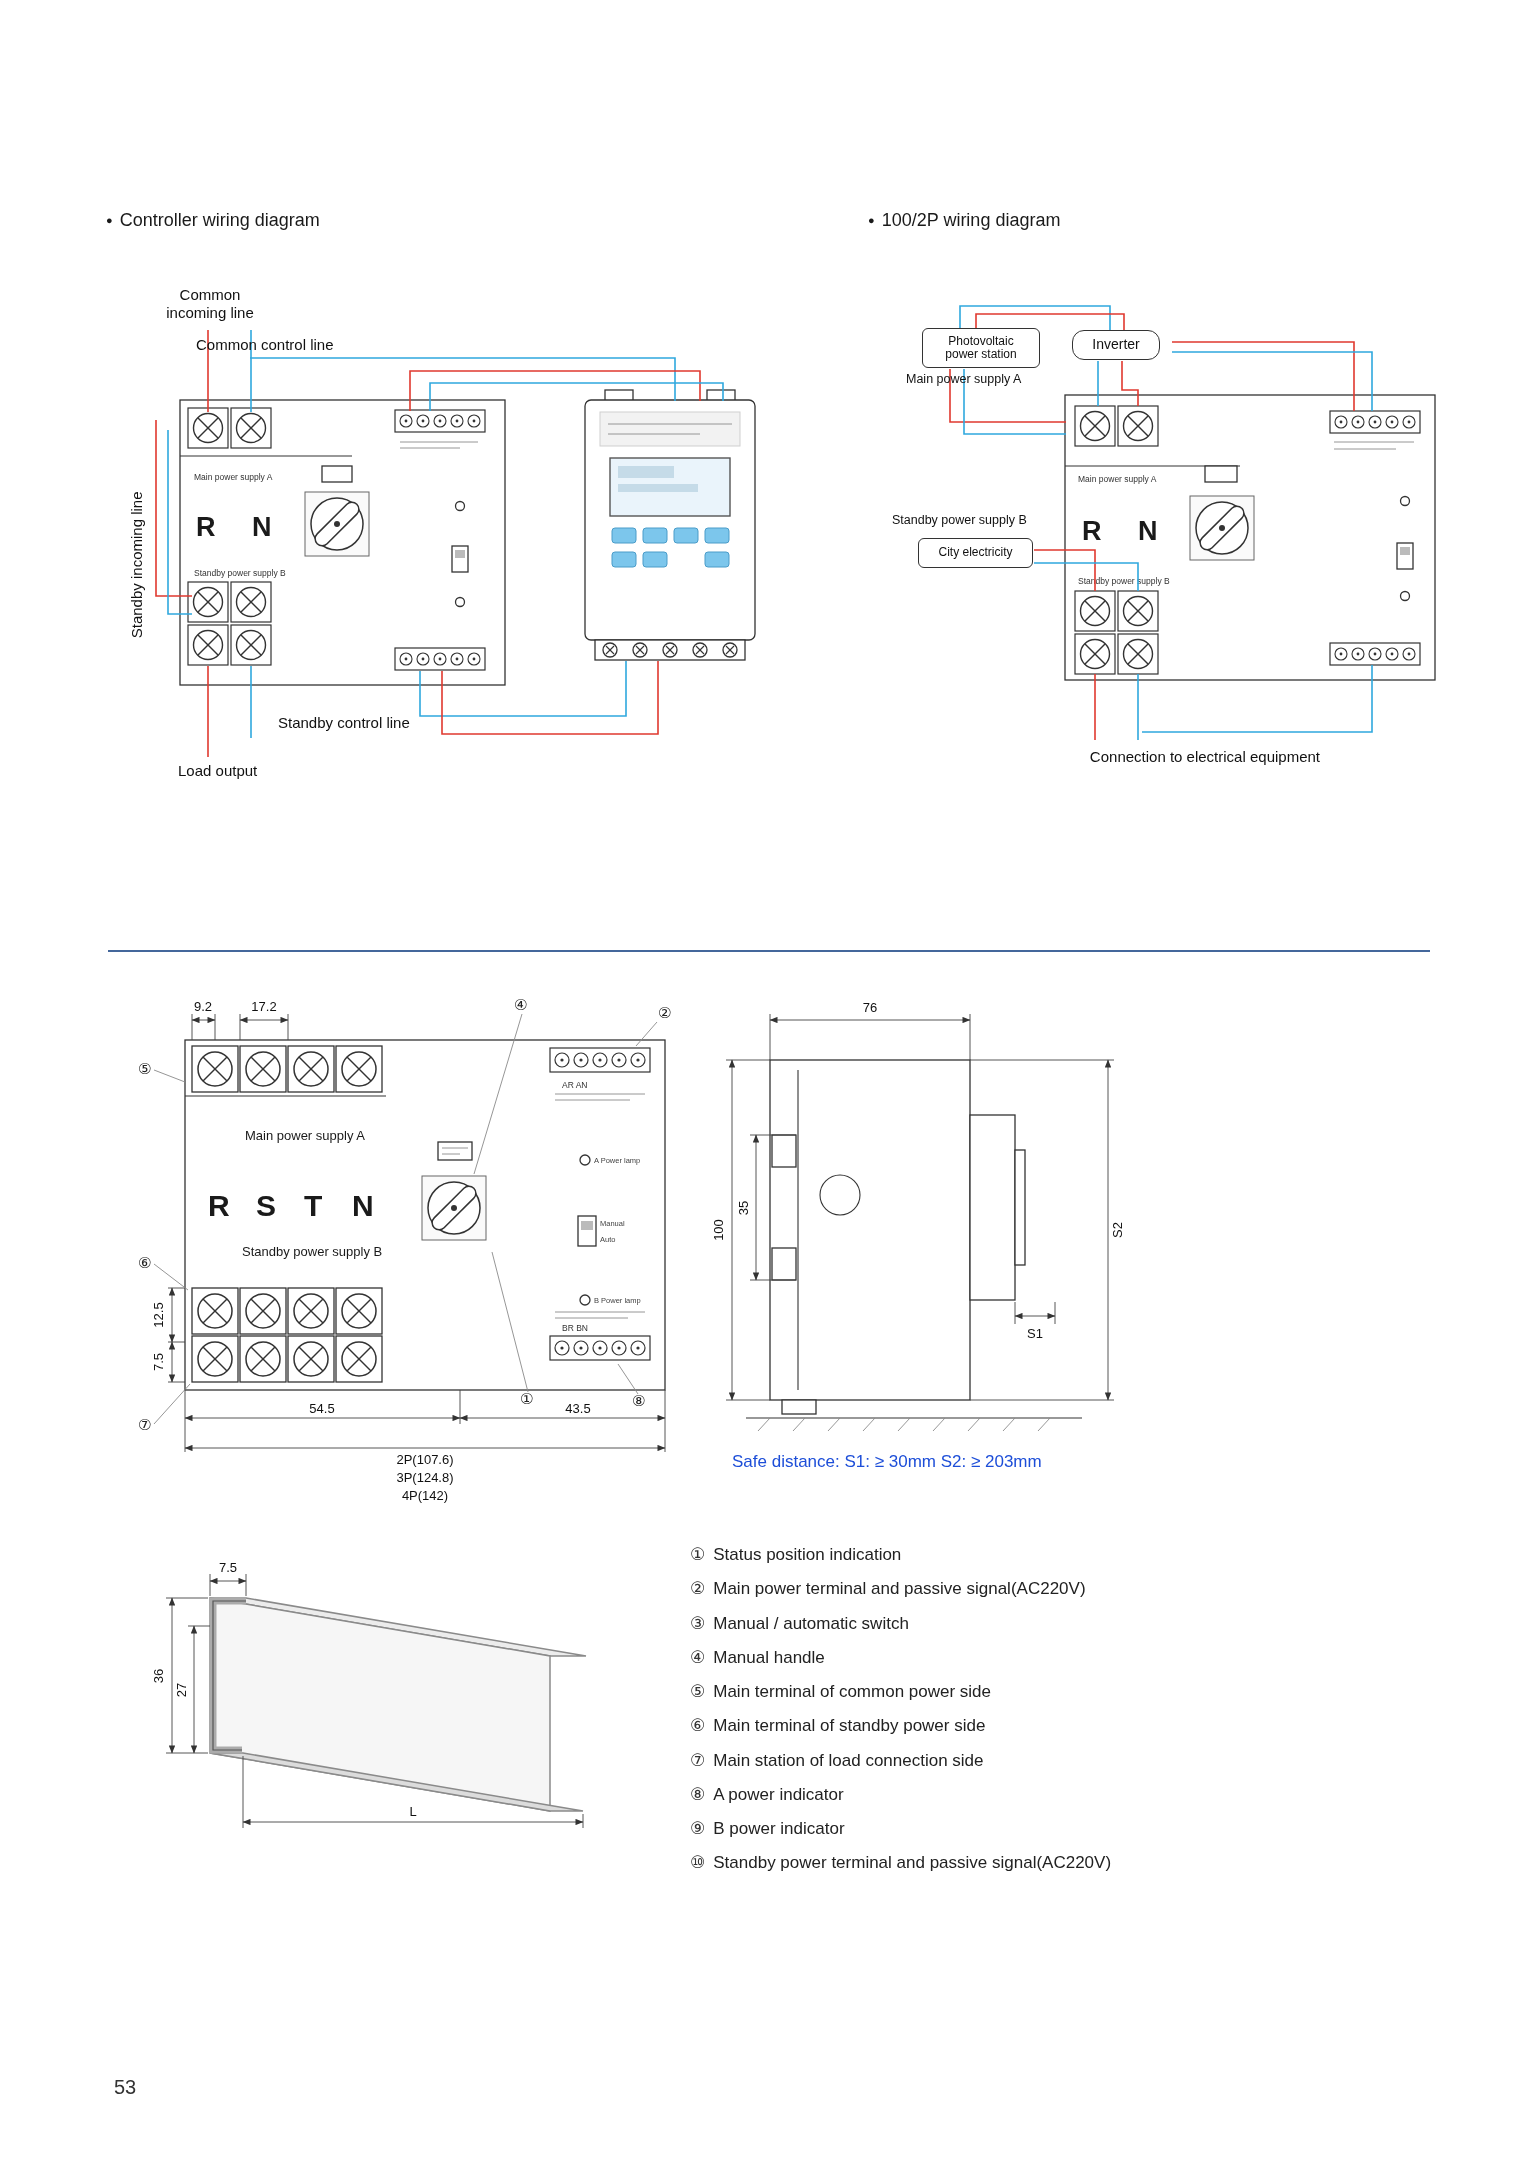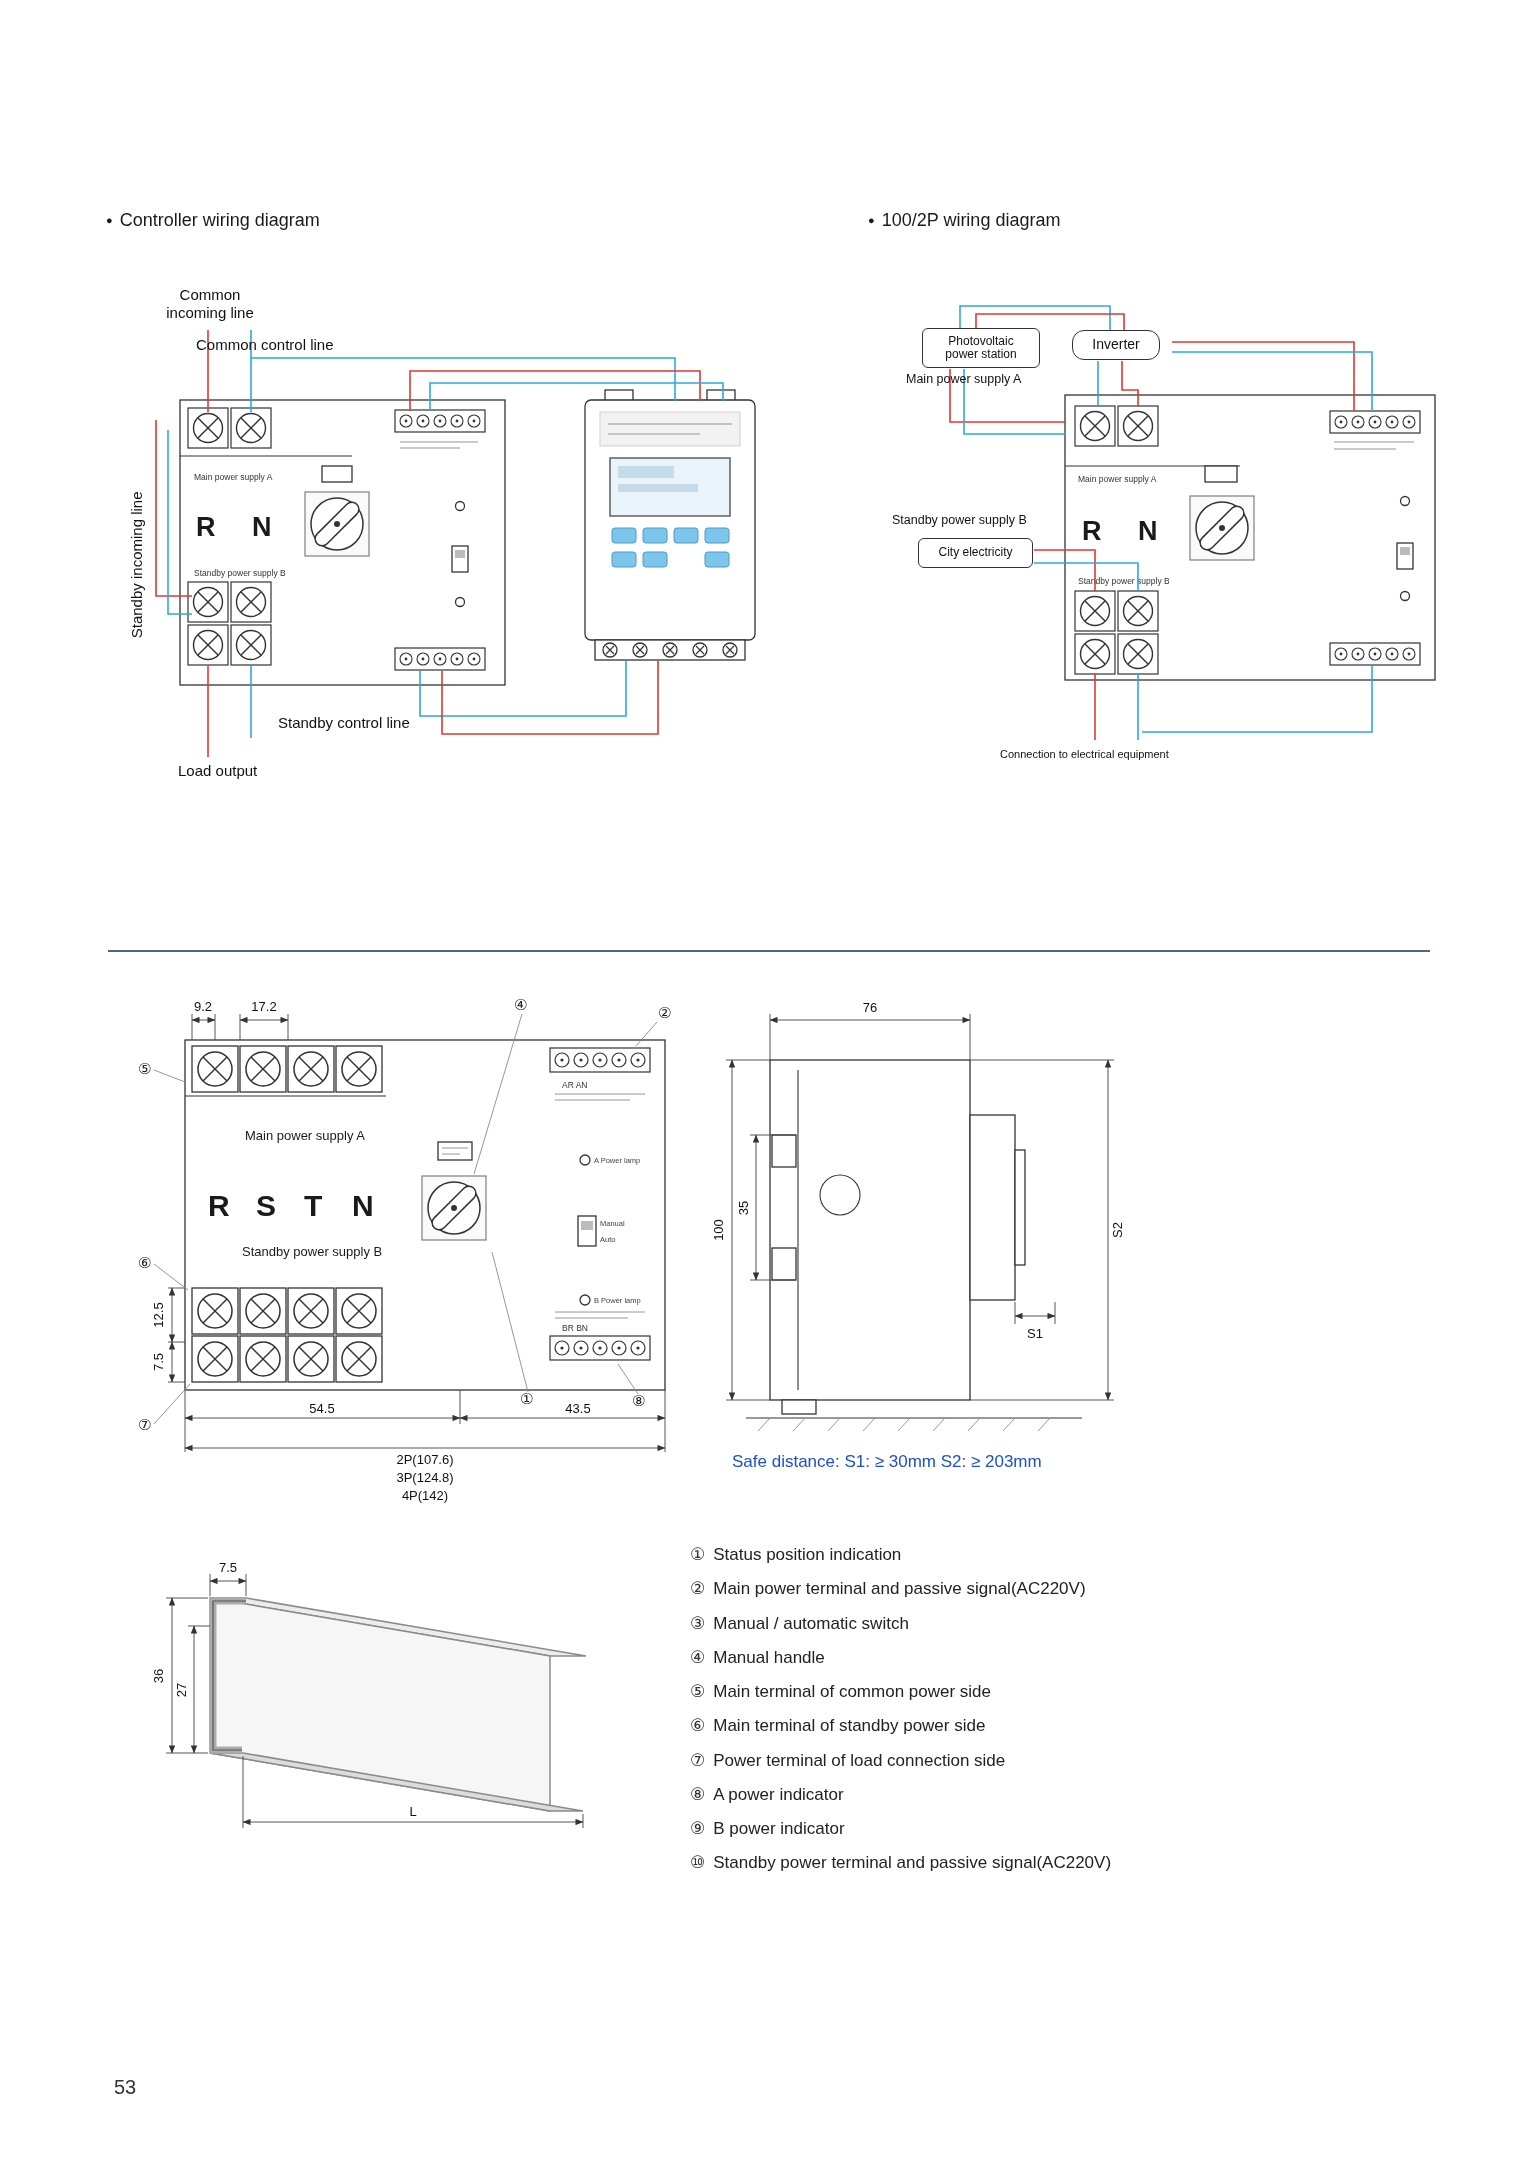--- a/index.html
+++ b/index.html
@@ -217,21 +217,21 @@
         <path class="wr" d="M235,404 V470"></path>
         <path class="wb" d="M278,404 V470"></path>
         <path class="wb" d="M512,395 V462 H282"></path>
       </g>
     </svg>
     <div class="box-lbl" style="left:62px;top:58px;width:118px;height:40px">Photovoltaic power station</div>
     <div class="box-lbl" style="left:212px;top:60px;width:88px;height:30px;font-size:14px;border-radius:12px">Inverter</div>
     <div class="lbl" style="left:46px;top:102px;width:170px;font-size:12.5px">Main power supply A</div>
     <div class="lbl" style="left:32px;top:243px;width:180px;font-size:12.5px">Standby power supply B</div>
     <div class="box-lbl" style="left:58px;top:268px;width:115px;height:30px">City electricity</div>
-    <div class="lbl" style="left:140px;top:478px;width:320px;text-align:left;font-size:11px">Connection to electrical equipment</div>
+    <div class="lbl" style="left:140px;top:478px;width:320px;text-align:right;font-size:15px">Connection to electrical equipment</div>
   </div>
 
   <div class="rule" style="left:108px;top:950px;width:1322px"></div>
 
   <div class="diagram" style="left:130px;top:990px;width:600px;height:520px">
     <svg width="600" height="520" viewBox="0 0 600 520">
       <g>
         <rect class="ln" x="55" y="50" width="480" height="350"></rect>
         <use href="#term46" x="62" y="56"></use>
         <use href="#term46" x="110" y="56"></use>
@@ -418,21 +418,21 @@
     <div class="legend-item">
         <span class="lnum">⑤</span>
         <span>Main terminal of common power side</span>
       </div>
     <div class="legend-item">
         <span class="lnum">⑥</span>
         <span>Main terminal of standby power side</span>
       </div>
     <div class="legend-item">
         <span class="lnum">⑦</span>
-        <span>Power terminal of load connection side</span>
+        <span>Main station of load connection side</span>
       </div>
     <div class="legend-item">
         <span class="lnum">⑧</span>
         <span>A power indicator</span>
       </div>
     <div class="legend-item">
         <span class="lnum">⑨</span>
         <span>B power indicator</span>
       </div>
     <div class="legend-item">

